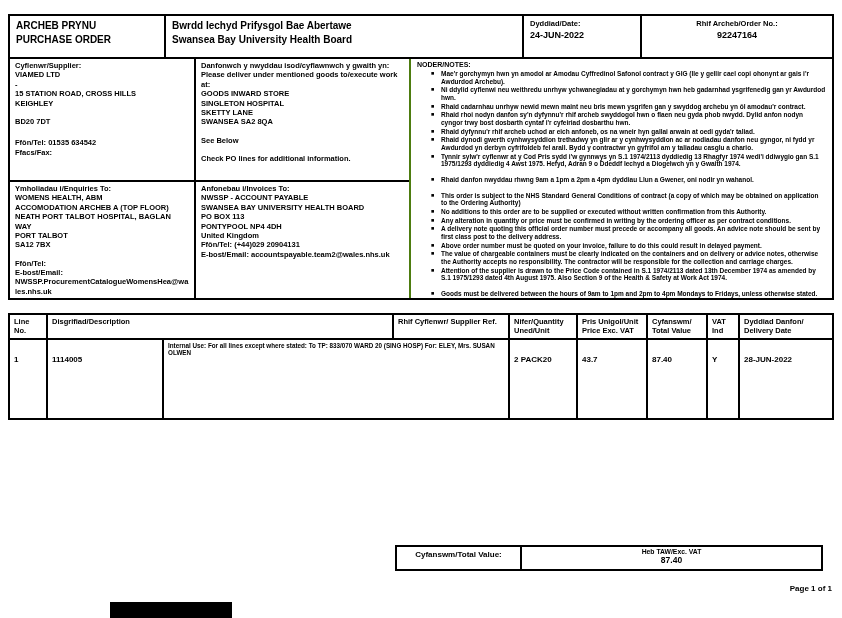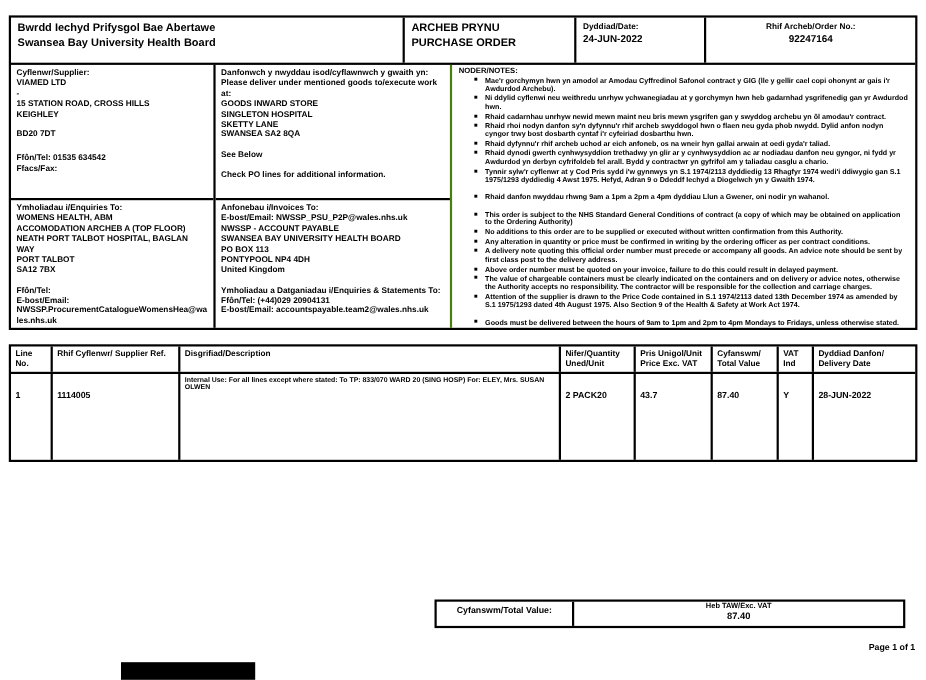--- a/index.html
+++ b/index.html
@@ -68,27 +68,27 @@
   .redaction{position:absolute;left:110px;top:602px;width:122px;height:16px;background:#000;}
 </style>
 </head>
 <body>
 
 <div class="doc">
 
   <div class="top-block">
 
     <div class="top-header">
+      <div class="cell cell-title">
+        <div>ARCHEB PRYNU</div>
+        <div>PURCHASE ORDER</div>
+      </div>
       <div class="cell cell-org">
         <div>Bwrdd Iechyd Prifysgol Bae Abertawe</div>
         <div>Swansea Bay University Health Board</div>
-      </div>
-      <div class="cell cell-title">
-        <div>ARCHEB PRYNU</div>
-        <div>PURCHASE ORDER</div>
       </div>
       <div class="cell cell-date">
         <div class="lbl-sm">Dyddiad/Date:</div>
         <div class="val-md">24-JUN-2022</div>
       </div>
       <div class="cell cell-orderno">
         <div class="lbl-sm">Rhif Archeb/Order No.:</div>
         <div class="val-md">92247164</div>
       </div>
     </div>
@@ -127,27 +127,25 @@
           <div>Danfonwch y nwyddau isod/cyflawnwch y gwaith yn: Please deliver under mentioned goods to/execute work at:</div>
           <div>GOODS INWARD STORE</div>
           <div>SINGLETON HOSPITAL</div>
           <div>SKETTY LANE</div>
           <div>SWANSEA SA2 8QA</div>
           <div class="gap-sm">See Below</div>
           <div class="gap-sm">Check PO lines for additional information.</div>
         </div>
         <div class="box-bot addr">
           <div>Anfonebau i/Invoices To:</div>
-          <div class="wrapmail">E-bost/Email: NWSSP_PSU_P2P@wales.nhs.uk</div>
           <div>NWSSP - ACCOUNT PAYABLE</div>
           <div>SWANSEA BAY UNIVERSITY HEALTH BOARD</div>
           <div>PO BOX 113</div>
           <div>PONTYPOOL NP4 4DH</div>
           <div>United Kingdom</div>
-          <div class="gap-sm">Ymholiadau a Datganiadau i/Enquiries &amp; Statements To:</div>
           <div>Ffôn/Tel: (+44)029 20904131</div>
           <div class="wrapmail">E-bost/Email: accountspayable.team2@wales.nhs.uk</div>
         </div>
       </div>
 
       <div class="col-notes">
         <div class="notes-label">NODER/NOTES:</div>
         <div class="note-item">
             <span class="bullet">■</span>
             <span class="txt">Mae'r gorchymyn hwn yn amodol ar Amodau Cyffredinol Safonol contract y GIG (lle y gellir cael copi ohonynt ar gais i'r Awdurdod Archebu).</span>
@@ -212,22 +210,22 @@
             <span class="bullet">■</span>
             <span class="txt">Goods must be delivered between the hours of 9am to 1pm and 2pm to 4pm Mondays to Fridays, unless otherwise stated.</span>
           </div>
       </div>
     </div>
   </div>
 
   <div class="po-table">
     <div class="t-row t-head">
       <div class="tc c1 th">Line No.</div>
+      <div class="tc c3 th">Disgrifiad/Description</div>
       <div class="tc c2 th">Rhif Cyflenwr/ Supplier Ref.</div>
-      <div class="tc c3 th">Disgrifiad/Description</div>
       <div class="tc c4 th">Nifer/Quantity Uned/Unit</div>
       <div class="tc c5 th">Pris Unigol/Unit Price Exc. VAT</div>
       <div class="tc c6 th">Cyfanswm/ Total Value</div>
       <div class="tc c7 th">VAT Ind</div>
       <div class="tc c8 th">Dyddiad Danfon/ Delivery Date</div>
     </div>
     <div class="t-row t-body">
       <div class="tc c1 td td-pad">1</div>
       <div class="tc c2 td td-pad">1114005</div>
       <div class="tc c3">

